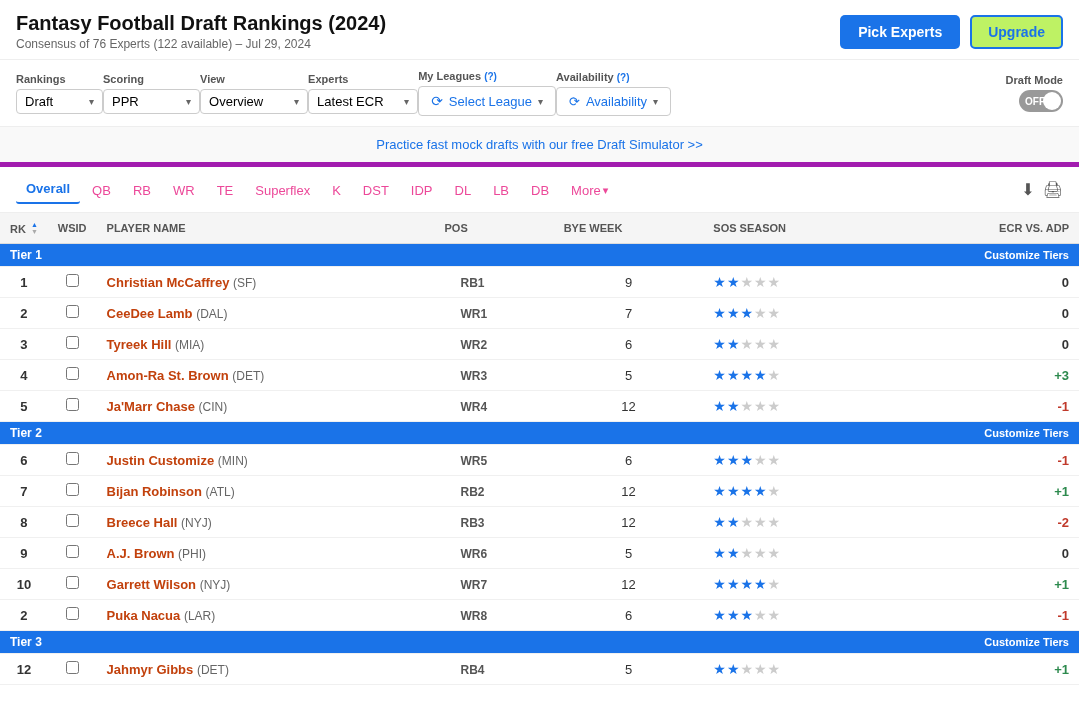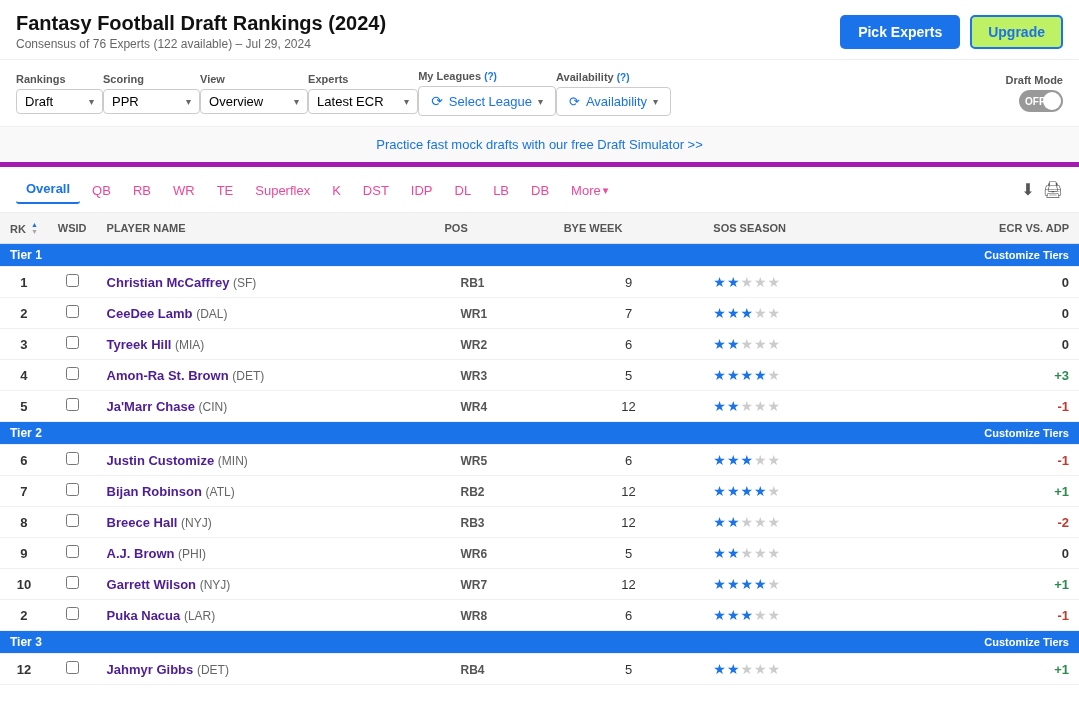--- a/index.html
+++ b/index.html
@@ -92,21 +92,21 @@
 
     .tier-row td {
       background: #1a73e8; color: #fff; font-weight: 700; font-size: 12px;
       padding: 4px 10px;
     }
     .tier-row td:last-child { text-align: right; color: #fff; font-size: 11px; cursor: pointer; }
 
     .rk-col { text-align: center; font-weight: 600; color: #333; width: 40px; }
     .wsid-col { width: 40px; text-align: center; }
     .wsid-col input { cursor: pointer; }
-    .player-name { font-weight: 700; color: #4c1d95; }
+    .player-name { font-weight: 700; color: #c2410c; }
     .team-abbr { font-weight: 400; color: #666; font-size: 12px; }
     .pos-badge { font-size: 12px; font-weight: 600; color: #555; margin-left: 16px; }
     .bye-week { text-align: center; color: #333; }
     .ecr-adp { text-align: right; color: #333; font-weight: 600; }
     .ecr-adp.positive { color: #2d8a4e; }
     .ecr-adp.negative { color: #c0392b; }
 
     .stars { display: flex; gap: 1px; }
     .star { font-size: 14px; }
     .star.filled { color: #1a73e8; }

